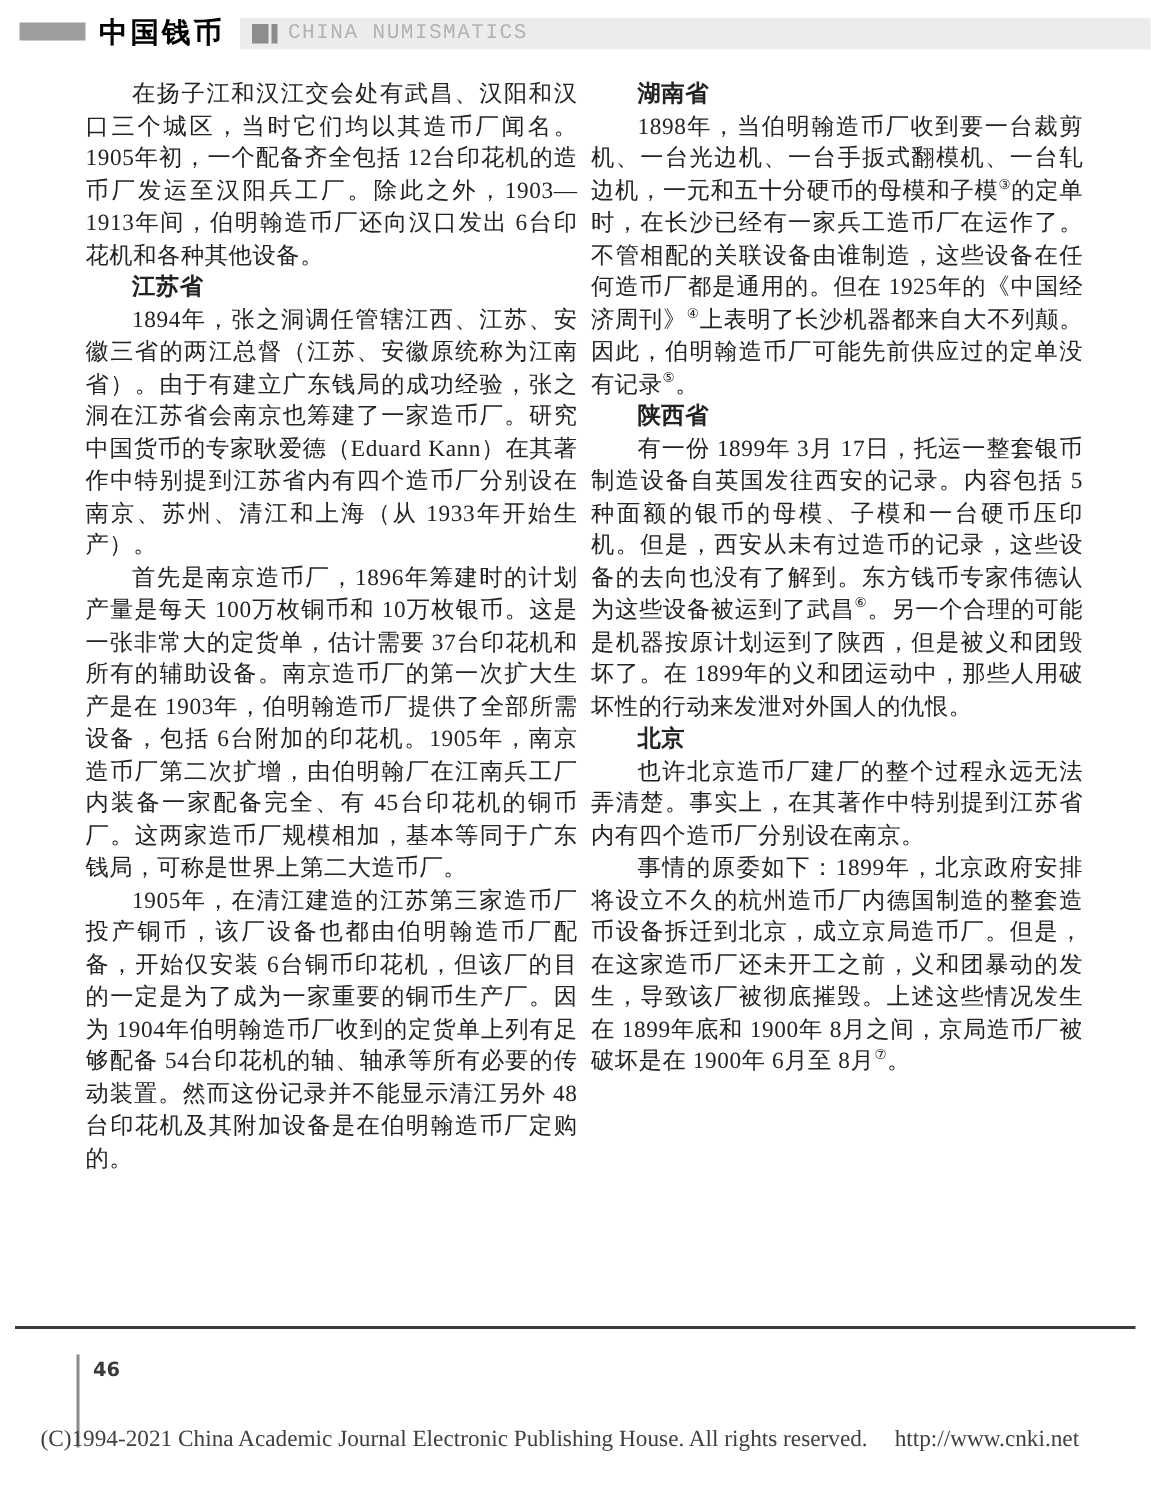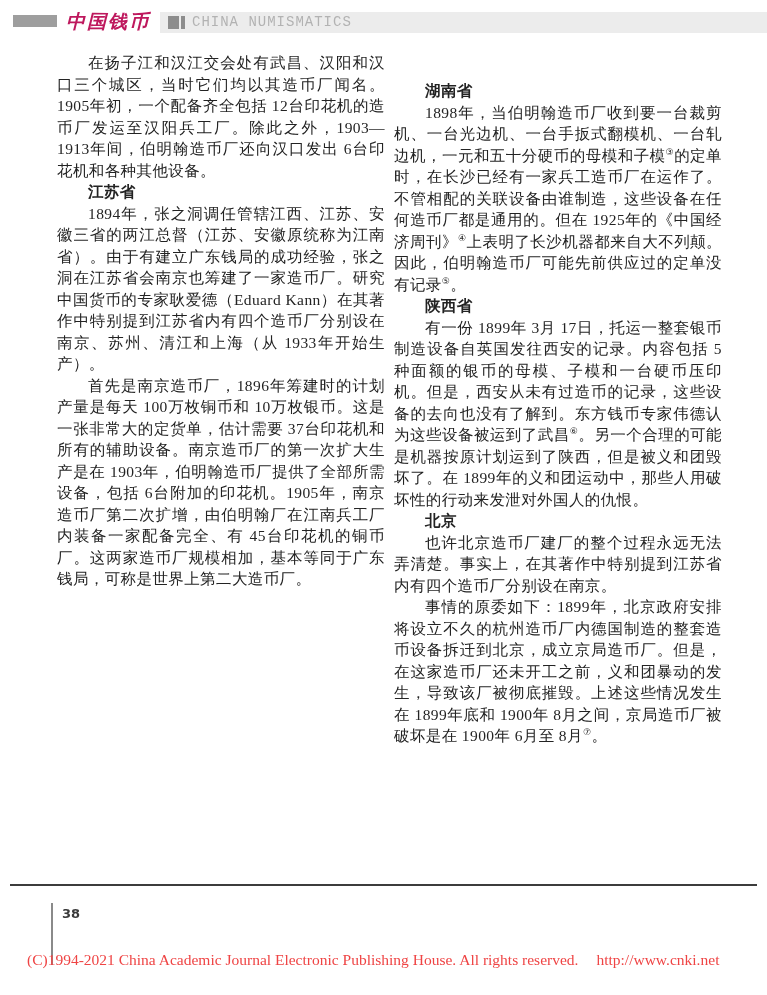--- a/index.html
+++ b/index.html
@@ -4,42 +4,42 @@
 <style>
   html,body{margin:0;padding:0;background:#ffffff;}
   body{width:767px;height:995px;position:relative;overflow:hidden;
        font-family:"Liberation Serif","DejaVu Serif",serif;}
   .page{position:absolute;inset:0;background:#ffffff;}
 
   
   .header-band{position:absolute;left:160px;top:12px;right:0;height:21px;background:#ececec;}
   .logo-bar{position:absolute;left:13px;top:15px;width:44px;height:12px;background:#9e9e9e;}
   .logo-cn{position:absolute;left:66px;top:9px;font-size:19px;font-weight:bold;
-           color:#be185d;letter-spacing:2px;font-family:"DejaVu Serif",serif;font-style:italic;}
+           color:#000000;letter-spacing:2px;font-family:"DejaVu Serif",serif;}
   .logo-squares{position:absolute;left:168px;top:16px;height:13px;}
   .logo-squares .sq1{display:inline-block;width:11px;height:13px;background:#8d8d8d;vertical-align:top;}
   .logo-squares .sq2{display:inline-block;width:4px;height:13px;background:#8d8d8d;margin-left:2px;vertical-align:top;}
   .logo-en{position:absolute;left:192px;top:14px;font-family:Liberation Mono, monospace;
            font-size:14px;color:#b2b2b2;letter-spacing:1px;}
 
   
   .col{position:absolute;top:52px;width:328px;}
   .col-left{left:57px;font-family:Liberation Serif, serif;}
-  .col-right{left:394px;margin-top:28px;}
+  .col-right{left:394px;}
   .col p{margin:0;text-indent:2em;text-align:justify;font-size:15.5px;line-height:21.5px;
          color:#232323;letter-spacing:0.4px;}
   .col p.sec-head{font-weight:bold;}
   .col sup{font-size:9px;vertical-align:super;line-height:0;}
 
   
   .bottom-rule{position:absolute;left:10px;width:747px;top:884px;border-top:2px solid #3c3c3c;}
   .page-vline{position:absolute;left:51px;top:903px;width:2px;height:62px;background:#8a8a8a;}
   .page-num{position:absolute;left:62px;top:906px;font-family:"DejaVu Sans","Liberation Sans",sans-serif;
             font-size:13px;font-weight:bold;color:#3a3a3a;}
-  .copyright{position:absolute;left:27px;top:951px;font-size:15.5px;color:#ef4444;white-space:nowrap;}
+  .copyright{position:absolute;left:27px;top:951px;font-size:15.5px;color:#404040;white-space:nowrap;}
   .copyright .url{margin-left:18px;}
 </style>
 </head>
 <body>
 
 <div class="page">
 
   <div>
     <div class="header-band"></div>
     <div class="logo-bar"></div>
@@ -48,32 +48,33 @@
       <span class="sq1"></span><span class="sq2"></span>
     </div>
     <div class="logo-en">CHINA NUMISMATICS</div>
   </div>
 
   <div class="col col-left" id="col-left">
       <p class="para">在扬子江和汉江交会处有武昌、汉阳和汉口三个城区，当时它们均以其造币厂闻名。1905年初，一个配备齐全包括 12台印花机的造币厂发运至汉阳兵工厂。除此之外，1903—1913年间，伯明翰造币厂还向汉口发出 6台印花机和各种其他设备。</p>
       <p class="sec-head">江苏省</p>
       <p class="para">1894年，张之洞调任管辖江西、江苏、安徽三省的两江总督（江苏、安徽原统称为江南省）。由于有建立广东钱局的成功经验，张之洞在江苏省会南京也筹建了一家造币厂。研究中国货币的专家耿爱德（Eduard Kann）在其著作中特别提到江苏省内有四个造币厂分别设在南京、苏州、清江和上海（从 1933年开始生产）。</p>
       <p class="para">首先是南京造币厂，1896年筹建时的计划产量是每天 100万枚铜币和 10万枚银币。这是一张非常大的定货单，估计需要 37台印花机和所有的辅助设备。南京造币厂的第一次扩大生产是在 1903年，伯明翰造币厂提供了全部所需设备，包括 6台附加的印花机。1905年，南京造币厂第二次扩增，由伯明翰厂在江南兵工厂内装备一家配备完全、有 45台印花机的铜币厂。这两家造币厂规模相加，基本等同于广东钱局，可称是世界上第二大造币厂。</p>
+      <p class="para">1905年，在清江建造的江苏第三家造币厂投产铜币，该厂设备也都由伯明翰造币厂配备，开始仅安装 6台铜币印花机，但该厂的目的一定是为了成为一家重要的铜币生产厂。因为 1904年伯明翰造币厂收到的定货单上列有足够配备 54台印花机的轴、轴承等所有必要的传动装置。然而这份记录并不能显示清江另外 48台印花机及其附加设备是在伯明翰造币厂定购的。</p>
     </div>
   <div class="col col-right" id="col-right">
       <p class="sec-head">湖南省</p>
       <p class="para">1898年，当伯明翰造币厂收到要一台裁剪机、一台光边机、一台手扳式翻模机、一台轧边机，一元和五十分硬币的母模和子模<sup>③</sup>的定单时，在长沙已经有一家兵工造币厂在运作了。不管相配的关联设备由谁制造，这些设备在任何造币厂都是通用的。但在 1925年的《中国经济周刊》<sup>④</sup>上表明了长沙机器都来自大不列颠。因此，伯明翰造币厂可能先前供应过的定单没有记录<sup>⑤</sup>。</p>
       <p class="sec-head">陕西省</p>
       <p class="para">有一份 1899年 3月 17日，托运一整套银币制造设备自英国发往西安的记录。内容包括 5种面额的银币的母模、子模和一台硬币压印机。但是，西安从未有过造币的记录，这些设备的去向也没有了解到。东方钱币专家伟德认为这些设备被运到了武昌<sup>⑥</sup>。另一个合理的可能是机器按原计划运到了陕西，但是被义和团毁坏了。在 1899年的义和团运动中，那些人用破坏性的行动来发泄对外国人的仇恨。</p>
       <p class="sec-head">北京</p>
       <p class="para">也许北京造币厂建厂的整个过程永远无法弄清楚。事实上，在其著作中特别提到江苏省内有四个造币厂分别设在南京。</p>
       <p class="para">事情的原委如下：1899年，北京政府安排将设立不久的杭州造币厂内德国制造的整套造币设备拆迁到北京，成立京局造币厂。但是，在这家造币厂还未开工之前，义和团暴动的发生，导致该厂被彻底摧毁。上述这些情况发生在 1899年底和 1900年 8月之间，京局造币厂被破坏是在 1900年 6月至 8月<sup>⑦</sup>。</p>
     </div>
 
   <div class="bottom-rule"></div>
   <div class="page-vline"></div>
-  <div class="page-num">38</div>
+  <div class="page-num">46</div>
 
   <div class="copyright">
     <span>(C)1994-2021 China Academic Journal Electronic Publishing House. All rights reserved.</span><span class="url">http://www.cnki.net</span>
   </div>
 
 </div>
 
 </body></html>

